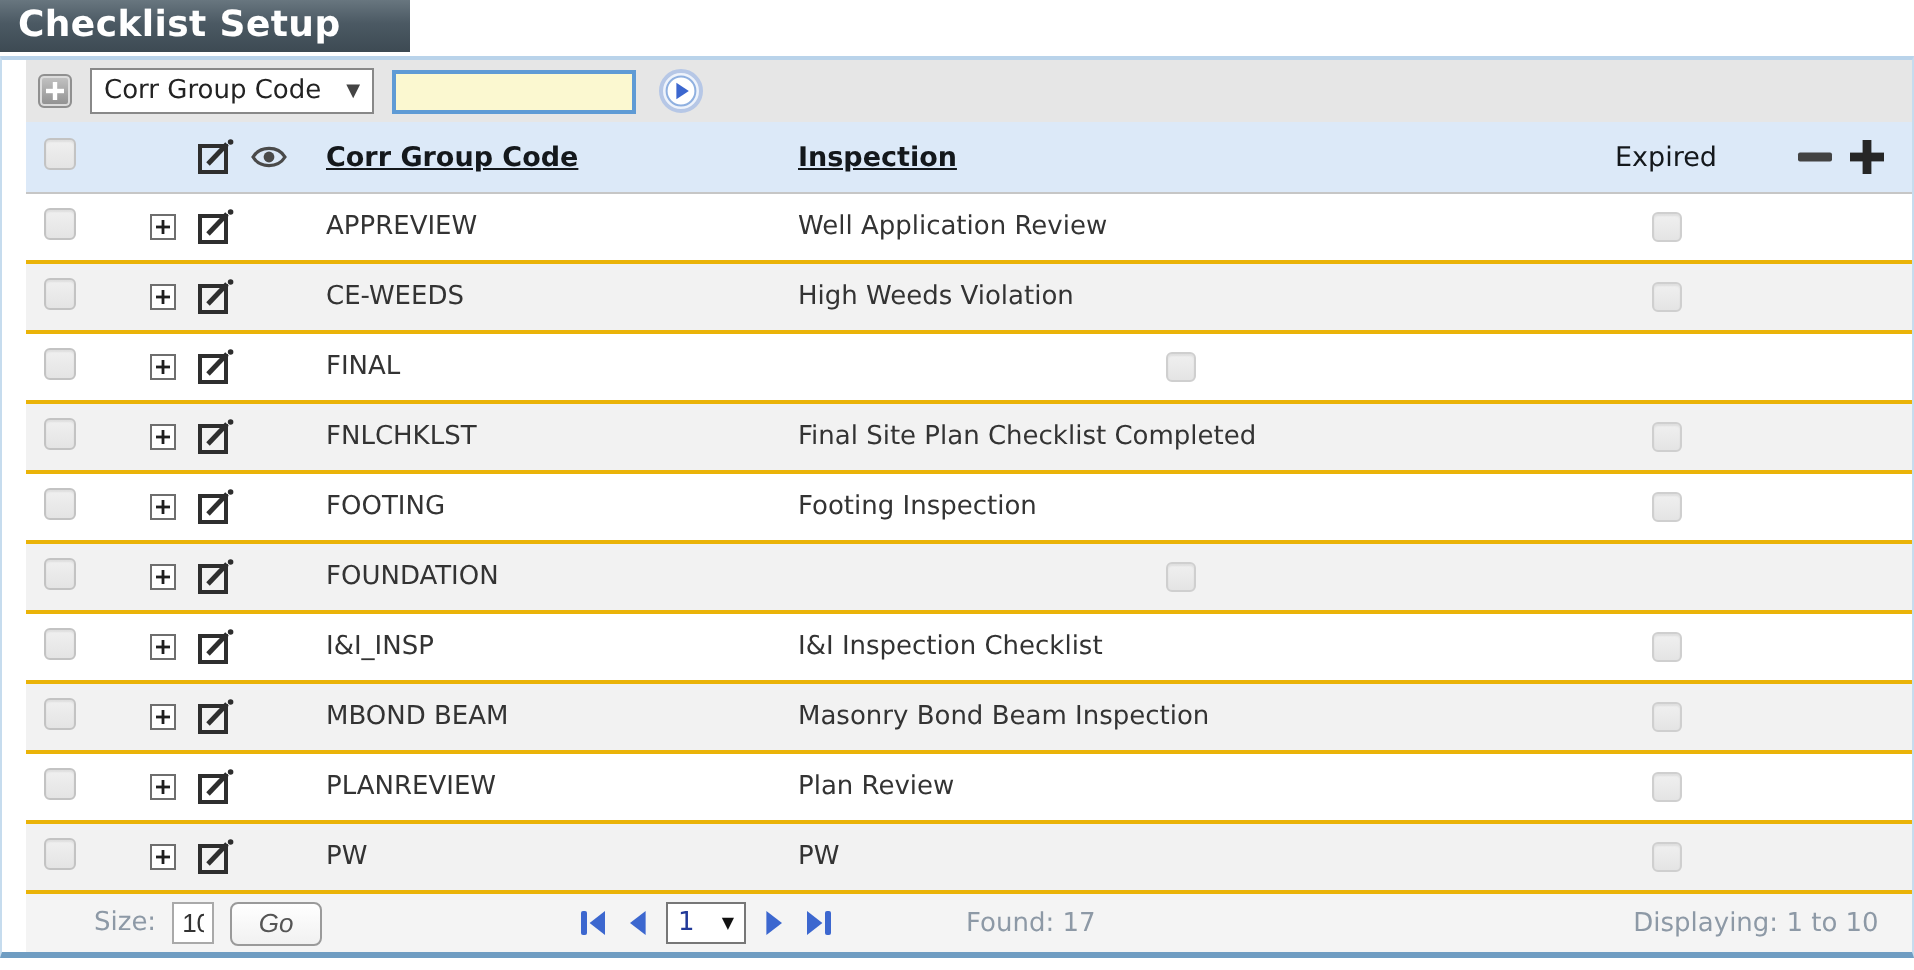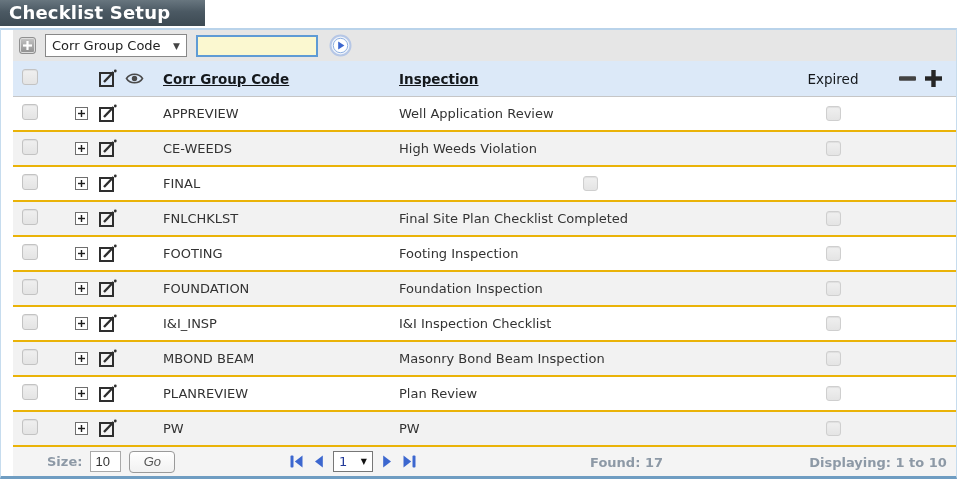--- a/index.html
+++ b/index.html
@@ -72,37 +72,37 @@
   .col-plain { font-size:13.5px; font-weight:normal; color:#14181c; }
   .c-code { font-size:13px; color:#333; padding-left:2px; }
   .c-desc { font-size:13px; color:#333; padding-left:1px; }
   .c-expired { display:flex; justify-content:center; }
   .c-expired .checkbox { width:15px; height:15px; border-color:#cfcfcf; }
   .c-colctl { display:flex; justify-content:flex-end; align-items:center; gap:5px; padding-right:12px; }
   .c-colctl span { display:flex; cursor:pointer; }
 
   
   .tfoot { height:29px; background:#f4f4f4; position:relative; font-size:13px; }
-  .muted { color:#8d99a6;font-weight:bold; }
+  .muted { color:#8d99a6; }
   .size-group { position:absolute; left:34px; top:0; height:100%; display:flex; align-items:center; gap:8px; }
-  .size-input { width:31px; height:21px; border:1px solid #a9a9a9; font-size:13px; color:#333; padding:0 4px; }
+  .size-input { width:21px; height:21px; border:1px solid #a9a9a9; font-size:13px; color:#333; padding:0 4px; }
   .go-button {
     min-width:46px; height:22px; border:1px solid #9a9a9a; border-radius:4px;
     background:linear-gradient(180deg,#ffffff,#f1f1f1); color:#555; font-size:13px; cursor:pointer;font-style:italic;
   }
   .pager-group { position:absolute; left:276px; top:0; height:100%; display:flex; align-items:center; gap:8px; }
   .pager-group .pg-icon { display:flex; cursor:pointer; }
   .page-select {
     width:40px; height:21px; background:#fff; border:1px solid #777;
     display:flex; align-items:center; justify-content:space-between;
     padding:0 5px; cursor:pointer;
   }
   .page-select .ps-val { color:#223a99; font-size:13px; }
   .page-select .ps-arrow { font-size:8px; color:#111; }
-  .found { position:absolute; left:460px; width:190px; text-align:right; top:50%; transform:translateY(-50%); }
+  .found { position:absolute; left:470px; width:190px; text-align:left; top:50%; transform:translateY(-50%); }
   .displaying { position:absolute; left:770px; width:190px; text-align:center; top:50%; transform:translateY(-50%); }
 </style>
 </head>
 <body>
 
 <div class="page">
 
   <div class="title-bar">
     <span>Checklist Setup</span>
   </div>
@@ -329,21 +329,20 @@
       <span class="icon-btn">
         <svg width="20" height="20" viewBox="0 0 20 20">
           <rect x="2" y="4" width="13" height="13" fill="none" stroke="#2e2e2e" stroke-width="2"></rect>
           <line x1="6" y1="13" x2="15.5" y2="3" stroke="#2e2e2e" stroke-width="2.4"></line>
           <circle cx="17.3" cy="2" r="1.4" fill="#2e2e2e"></circle>
         </svg>
       </span>
     </div>
     <div class="c-eye"></div>
     <div class="c-code"><span>FOUNDATION</span></div>
-    <div class="c-desc"><span>Foundation Inspection</span></div>
     <div class="c-expired">
             <span class="checkbox"></span>
           </div>
     <div class="c-colctl"></div>
   </div>
         <div class="trow">
     <div class="c-check"><span class="checkbox"></span></div>
     <div class="c-expand">
       <span class="expander">
         <svg width="13" height="13" viewBox="0 0 13 13">

